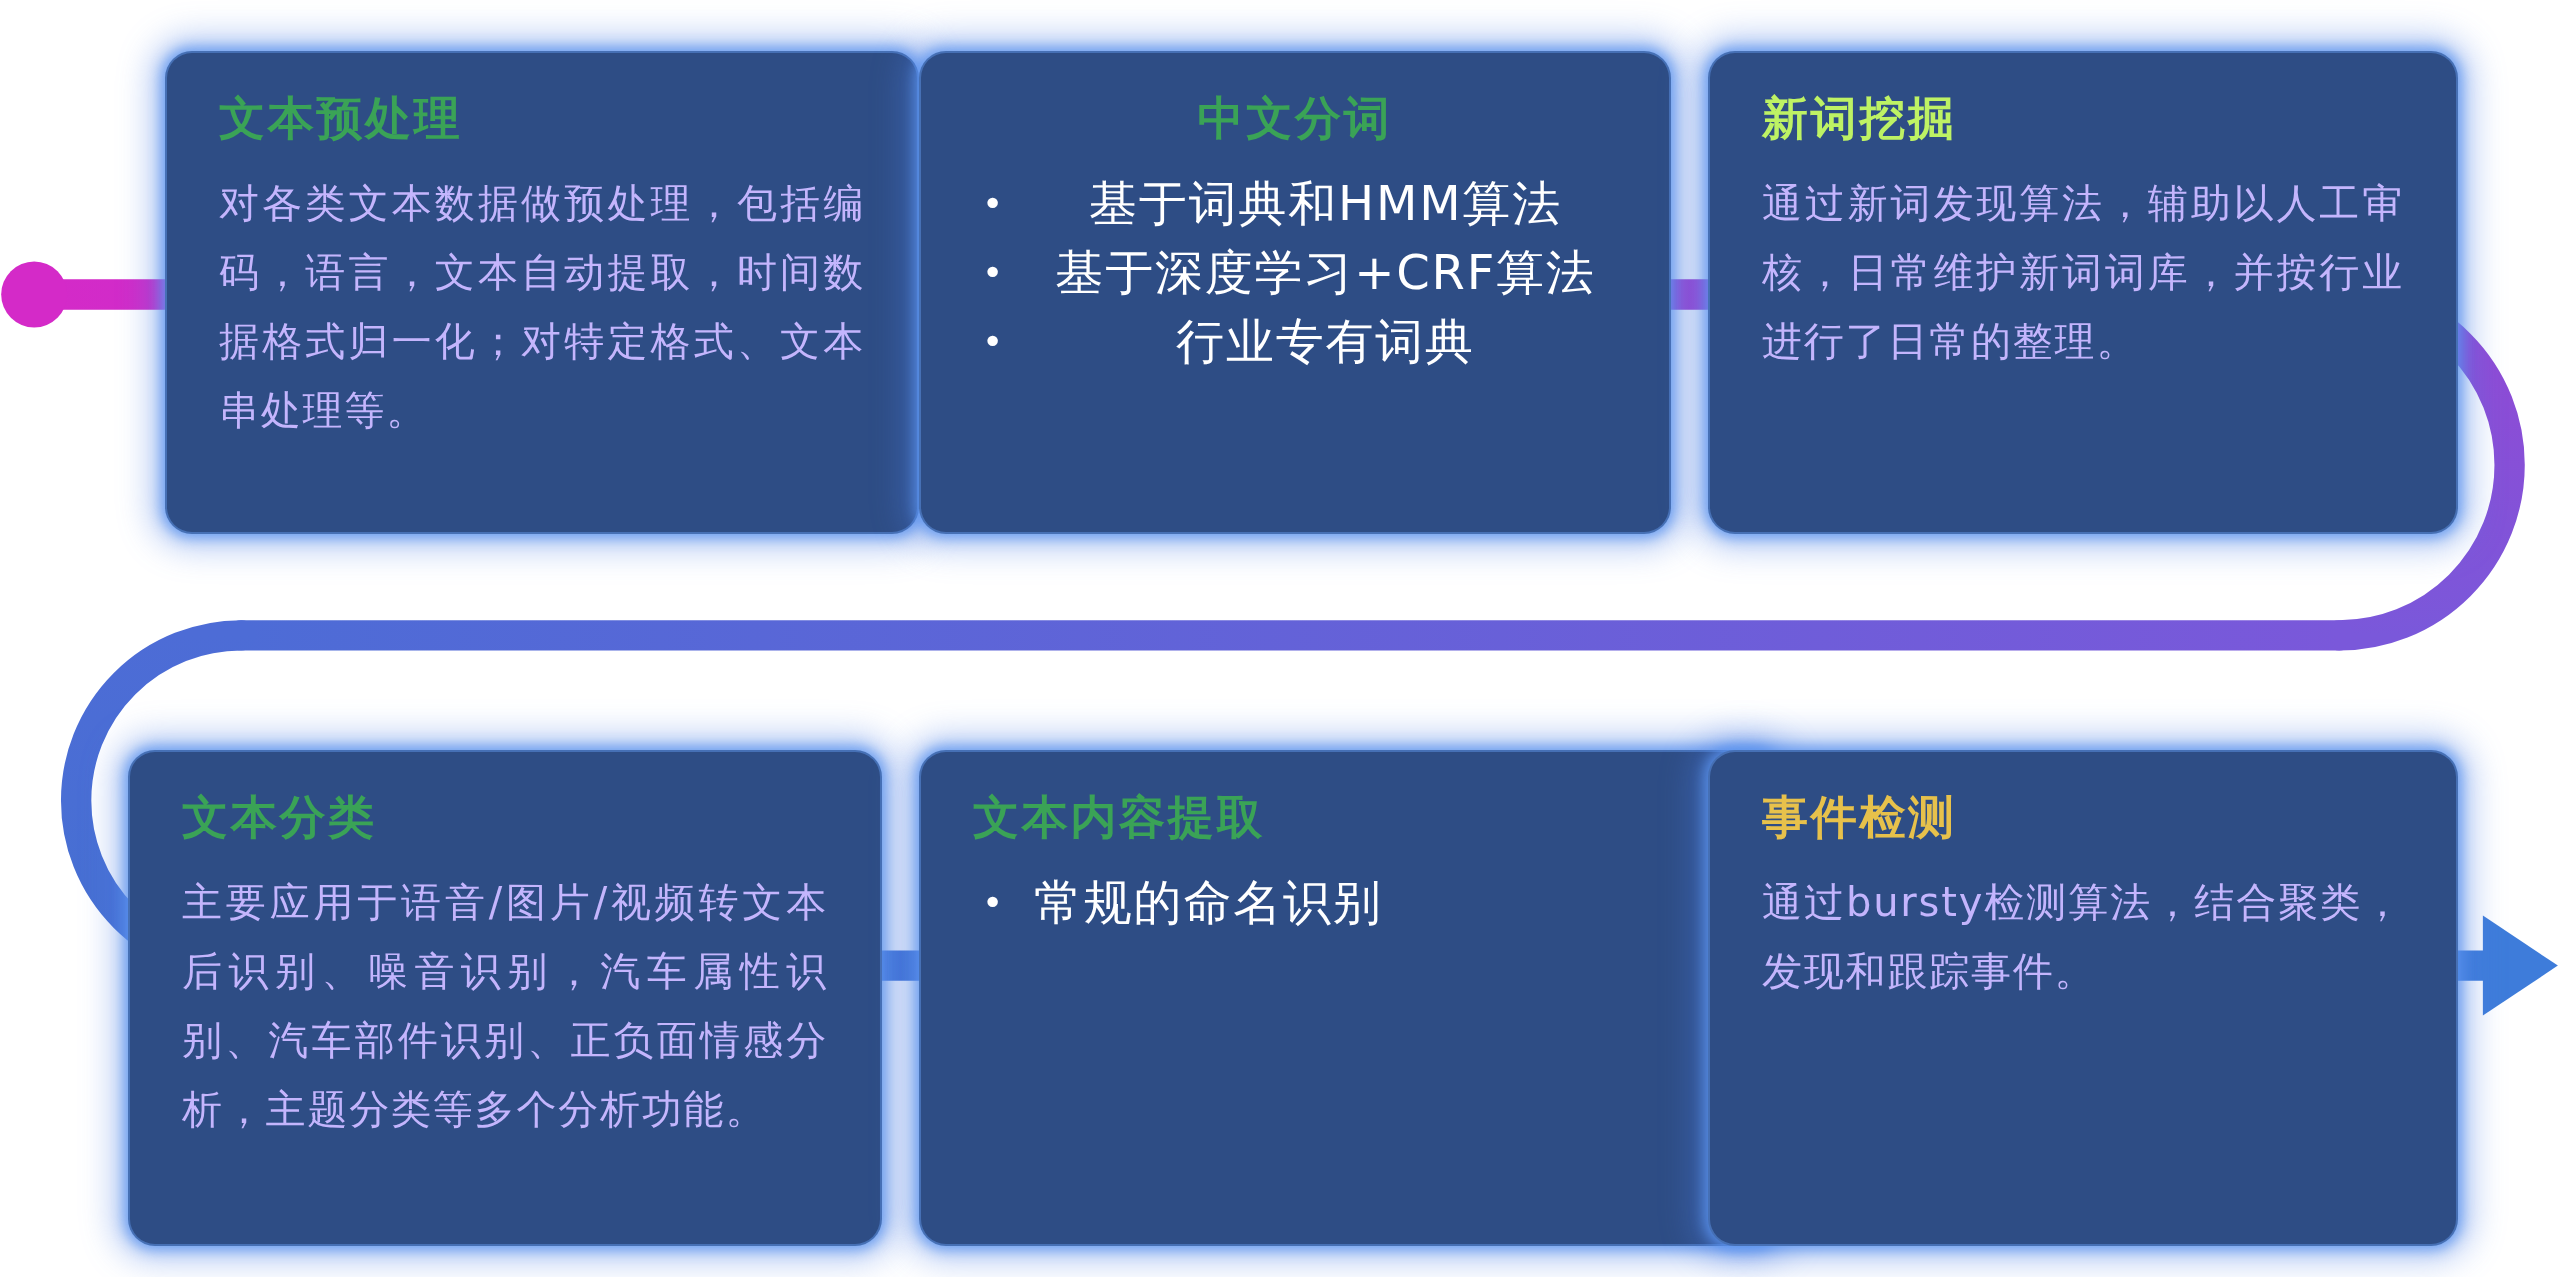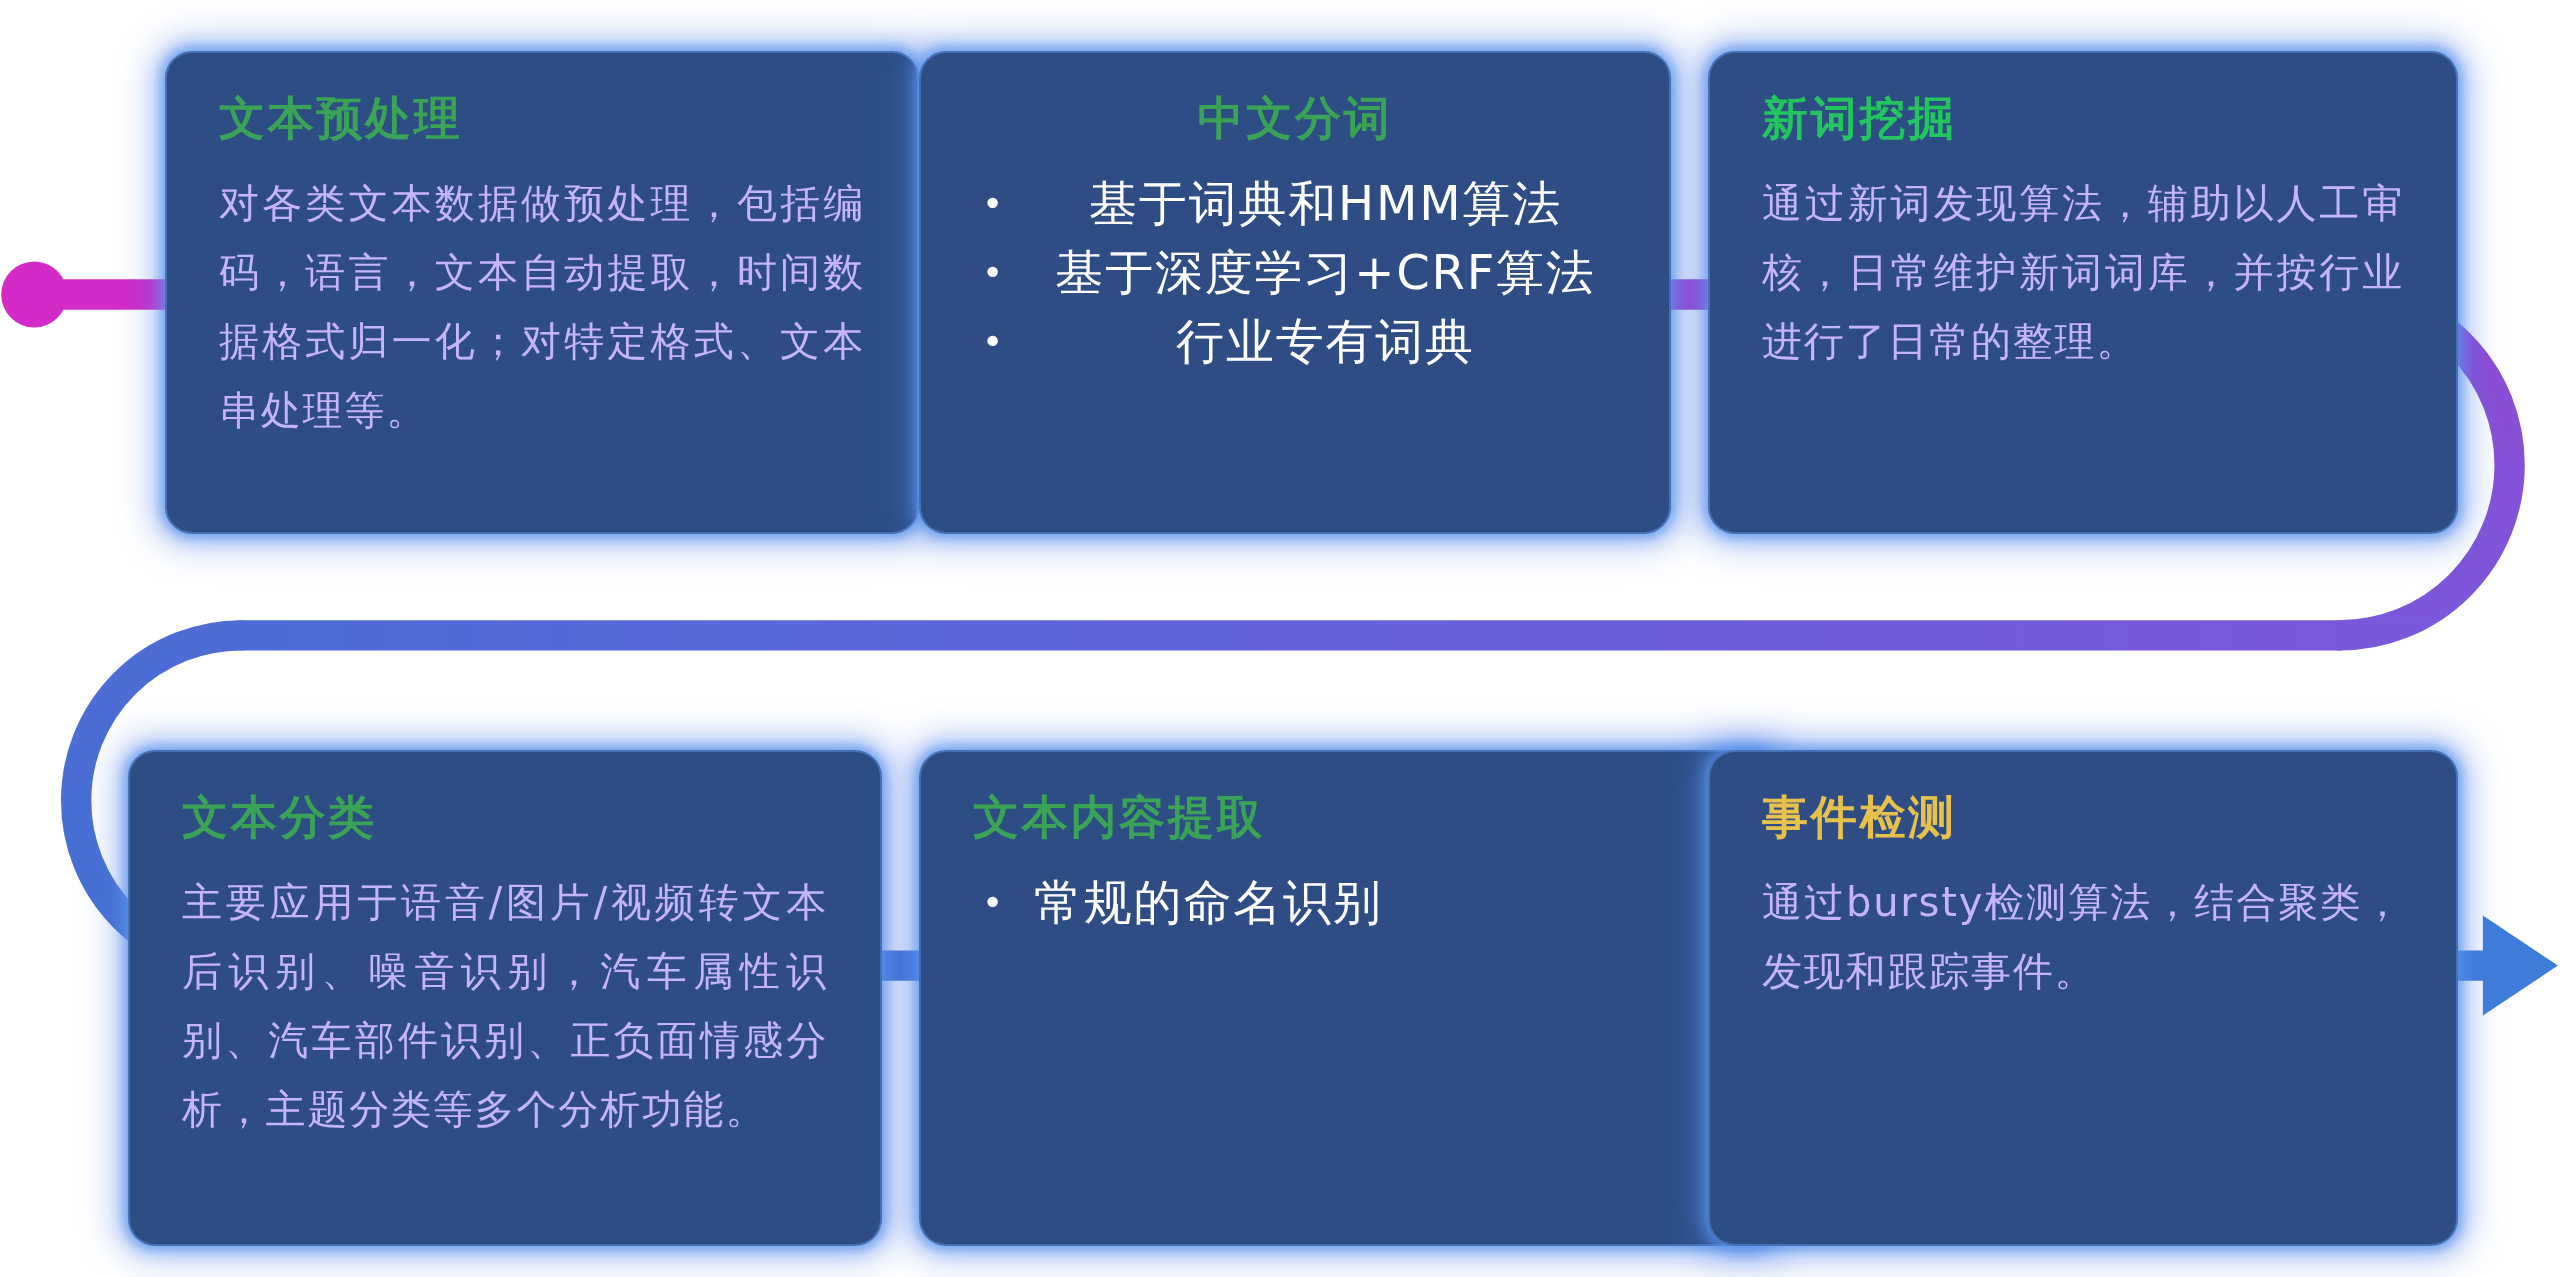--- a/index.html
+++ b/index.html
@@ -121,21 +121,21 @@
   <div class="card card-2" style="background-color: rgb(46, 77, 133);">
     <h2 class="card-title" style="color: rgb(58, 163, 86);">中文分词</h2>
     <ul class="bullet-list">
       <li>基于词典和HMM算法</li>
       <li>基于深度学习+CRF算法</li>
       <li>行业专有词典</li>
     </ul>
   </div>
 
   <div class="card card-3" style="background-color: rgb(46, 77, 133);">
-    <h2 class="card-title" style="color: #22c55e;">新词挖掘</h2>
+    <h2 class="card-title" style="color: #bef264;">新词挖掘</h2>
     <p class="card-body">通过新词发现算法，辅助以人工审核，日常维护新词词库，并按行业进行了日常的整理。</p>
   </div>
 
   <div class="card card-4" style="background-color: rgb(46, 77, 133);">
     <h2 class="card-title" style="color: rgb(58, 163, 86);">文本分类</h2>
     <p class="card-body">主要应用于语音/图片/视频转文本后识别、噪音识别，汽车属性识别、汽车部件识别、正负面情感分析，主题分类等多个分析功能。</p>
   </div>
 
   <div class="card card-5" style="background-color: rgb(46, 77, 133);">
     <h2 class="card-title" style="color: rgb(58, 163, 86);">文本内容提取</h2>

